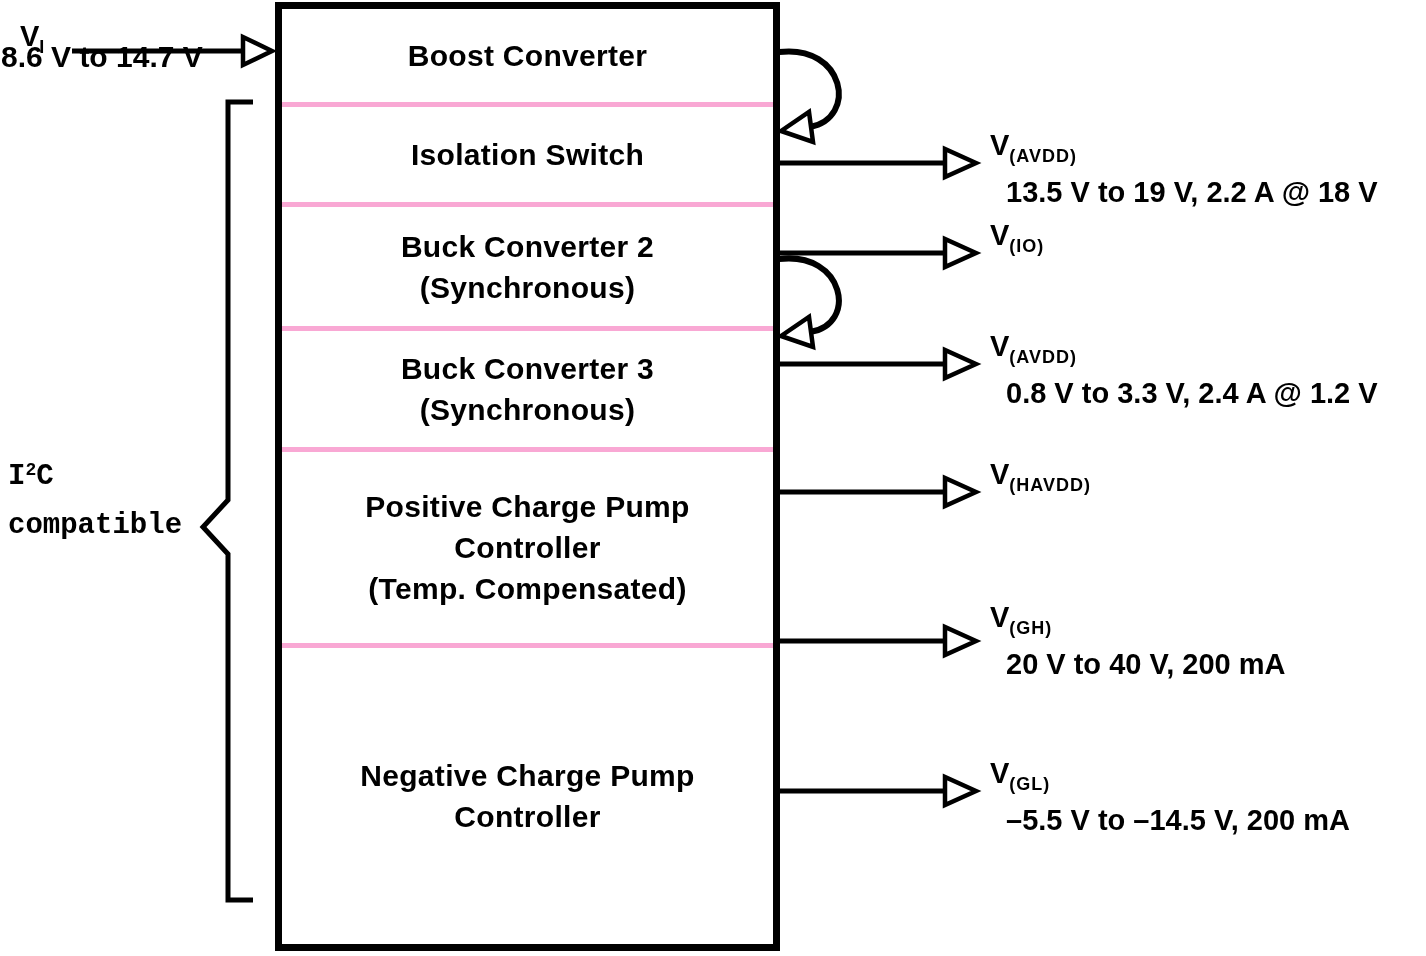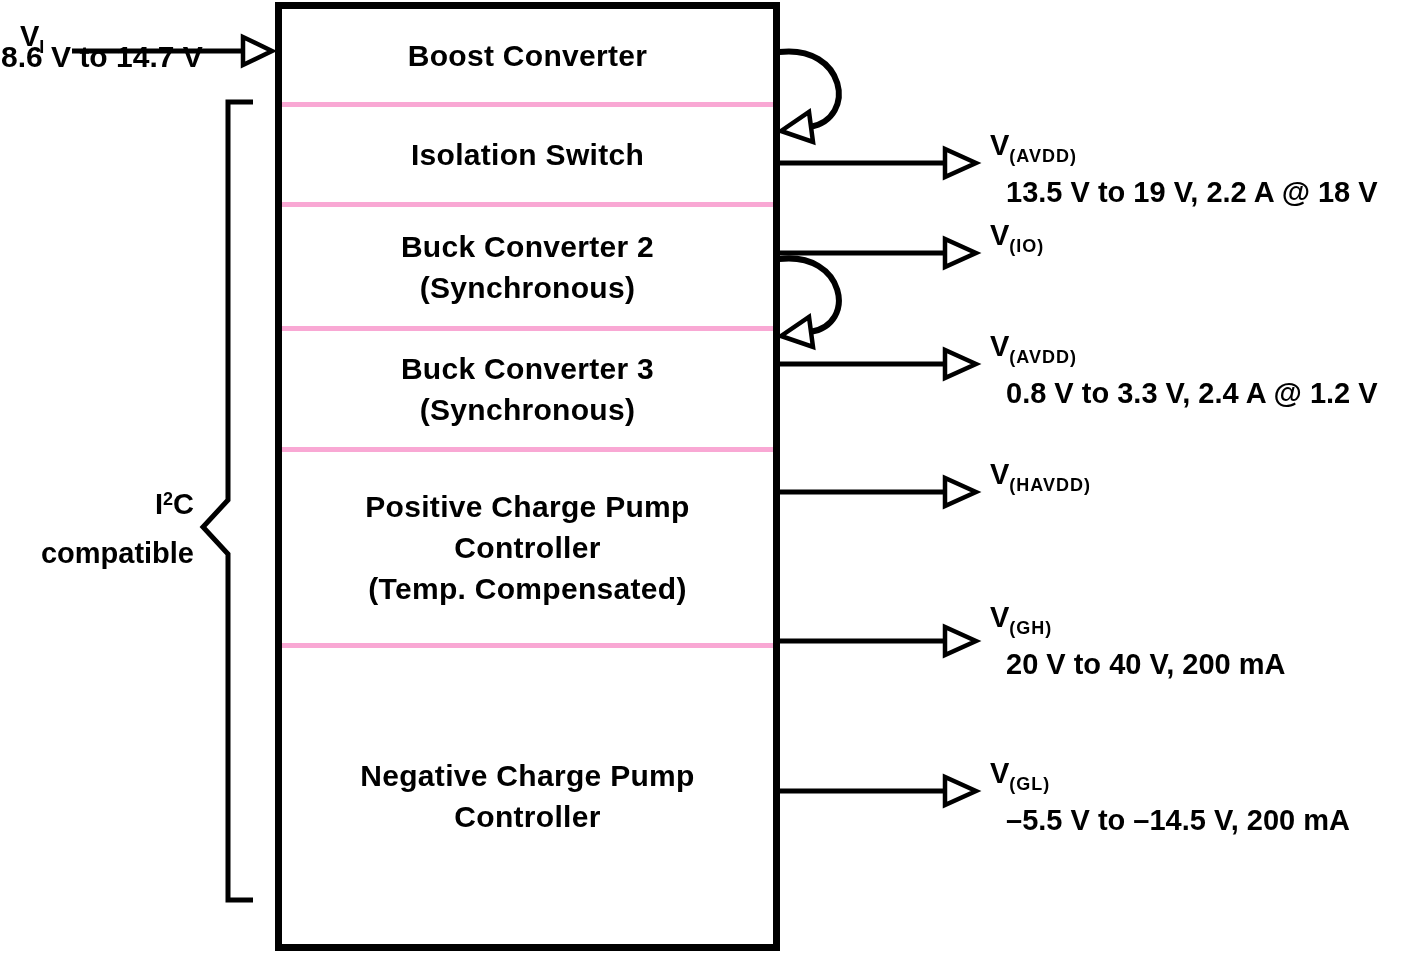--- a/index.html
+++ b/index.html
@@ -22,21 +22,21 @@
   
   #wires{position:absolute;left:0;top:0;width:1426px;height:956px;pointer-events:none;}
   #wires line, #wires path, #wires polyline{stroke:#000;fill:none;}
   #wires polygon{fill:#fff;stroke:#000;stroke-width:4.5;stroke-linejoin:miter;}
 
   
   .vsym{font-size:29px;}
   .vsub{font-size:18px;vertical-align:-7px;letter-spacing:1px;}
   #v-in-label{position:absolute;left:20px;top:18px;line-height:36px;}
   #v-in-range{position:absolute;left:1px;top:40px;font-size:30px;line-height:34px;white-space:nowrap;}
-  #i2c-label{position:absolute;left:8px;top:475px;width:186px;text-align:right;font-size:29px;line-height:49px;}
+  #i2c-label{position:absolute;left:8px;top:446px;width:186px;text-align:left;font-size:29px;line-height:49px;font-family:Liberation Mono, monospace;}
   #i2c-label .sup{font-size:18px;vertical-align:9px;}
 
   
   .vout{position:absolute;left:990px;white-space:nowrap;}
   .vout .vname{line-height:40px;}
   .vout .vvalue{font-size:29px;line-height:33px;margin-left:16px;}
   #vout-0{top:125px;} #vout-1{top:215px;} #vout-2{top:326px;}
   #vout-3{top:454px;} #vout-4{top:597px;} #vout-5{top:753px;}
 </style>
 </head>

